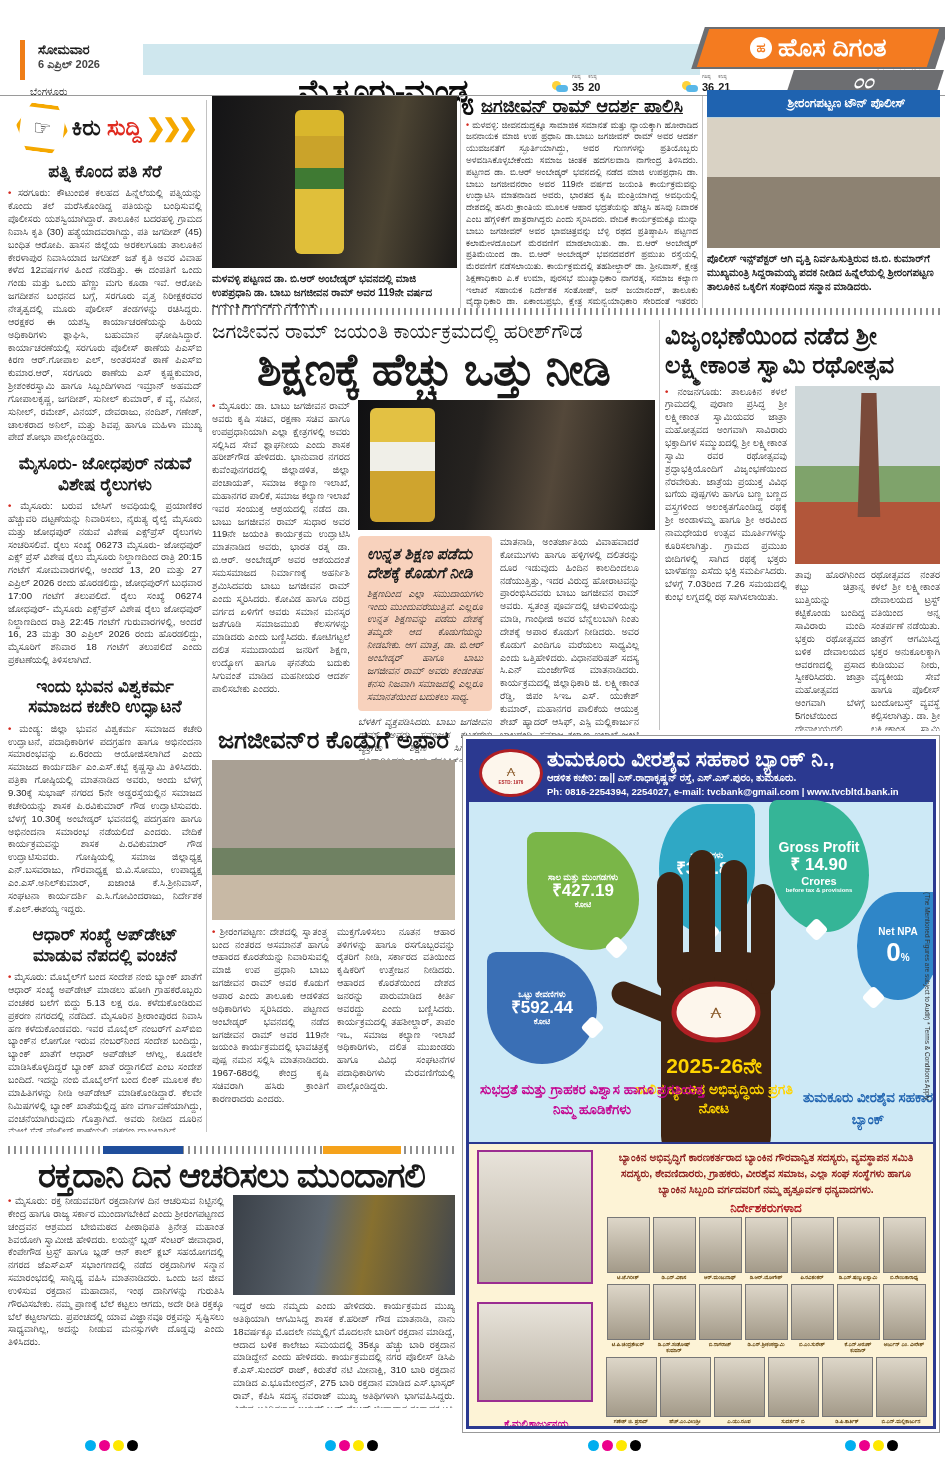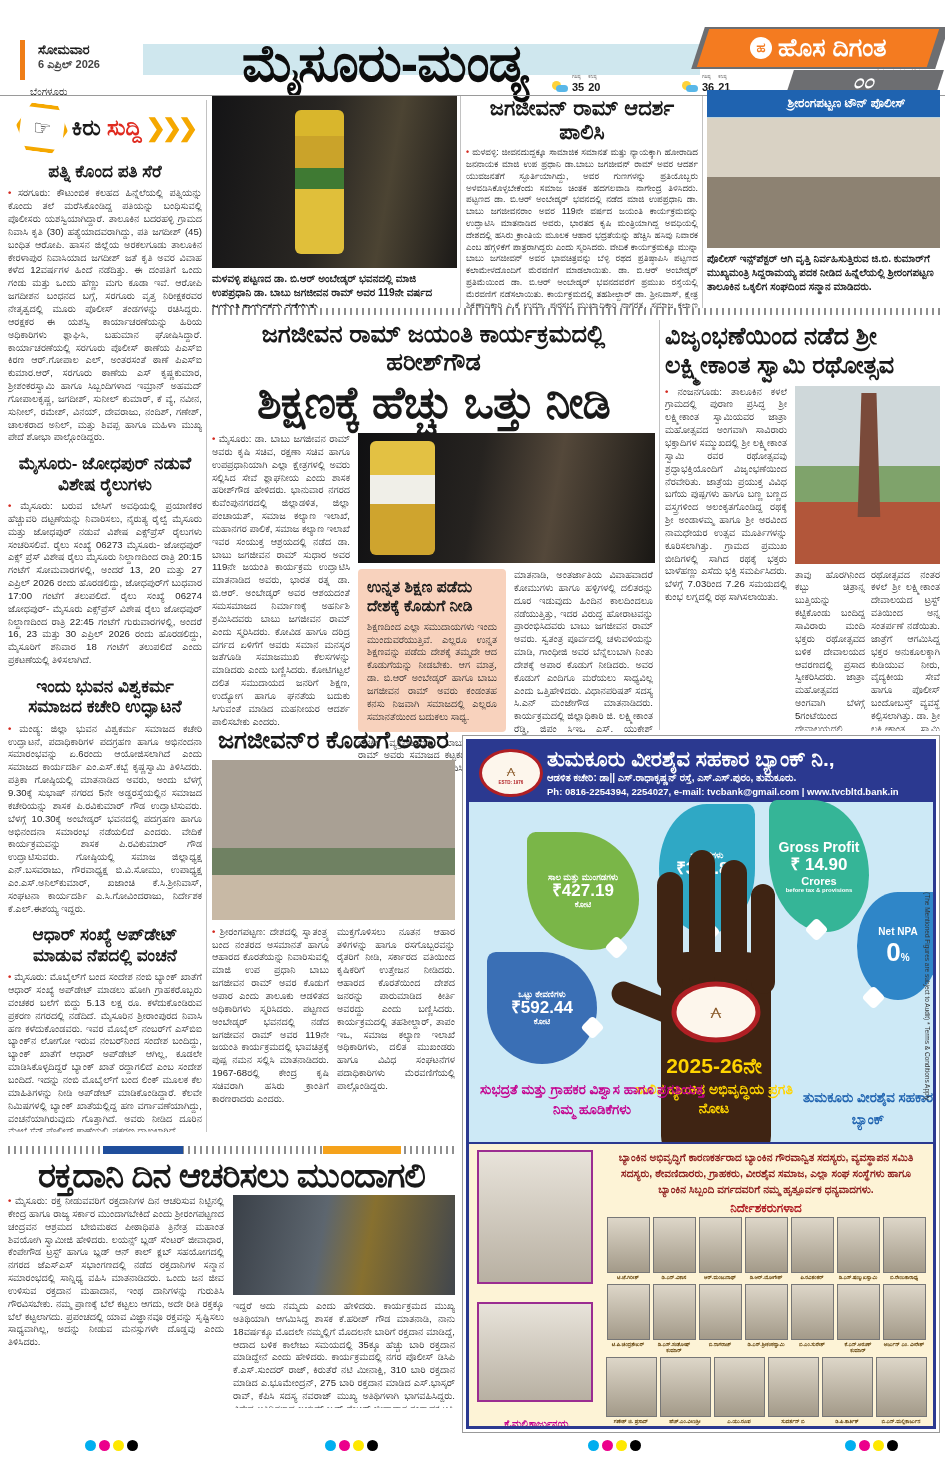--- a/index.html
+++ b/index.html
@@ -2,21 +2,21 @@
 <html><head>
 <meta charset="utf-8">
 <style>
   html,body{margin:0;padding:0;background:#e9e9e9;}
   .page{position:relative;width:945px;height:1460px;background:#fff;overflow:hidden;
         font-family:"Liberation Sans",sans-serif;color:#1a1a1a;}
   .abs{position:absolute;}
   .flow{overflow:hidden;}
   
   .banner{background:#cfe7ee;}
-  .page-title{font-size:52px;font-weight:bold;letter-spacing:-1px;color:#0d0d0d;text-align:center;}
+  .page-title{font-size:32px;font-weight:bold;letter-spacing:-1px;color:#0d0d0d;text-align:center;margin-top:40px;}
   .dateblock{background:#fff;border-left:5px solid #ef7d17;padding:2px 0 0 13px;}
   .day{font-size:13px;font-weight:bold;}
   .date{font-size:11px;font-weight:bold;color:#444;}
   .city{font-size:10px;color:#222;margin-top:6px;}
   .logo-back{background:#6d6e71;transform:skewX(-18deg);}
   .logo-main{background:#f47b20;transform:skewX(-18deg);display:flex;align-items:center;justify-content:center;gap:6px;}
   .logo-main .unskew{transform:skewX(18deg);display:flex;align-items:center;gap:6px;}
   .logo-circle{width:22px;height:22px;border-radius:50%;background:#fff;display:flex;align-items:center;justify-content:center;font-size:13px;color:#f47b20;font-weight:bold;}
   .logo-text{font-size:25px;font-weight:bold;color:#fff;}
   .logo-tag{font-size:6px;color:#c0561a;text-align:right;}
@@ -28,22 +28,22 @@
   .wx-cloud{position:absolute;left:4px;top:4px;width:12px;height:7px;border-radius:6px;background:#59b7e8;}
   .wx-t{font-size:11px;font-weight:bold;line-height:1;}
   .wx-lbl{font-size:5px;color:#555;text-align:center;line-height:1;}
   .rule-h{background:#9a9a9a;height:1px;}
   .rule-v{background:#c2c2c2;width:1px;}
   
   .brief-hl{font-size:17px;font-weight:bold;text-align:center;line-height:1.2;margin:10px 0 5px;}
   .body-txt{font-size:9.6px;line-height:1.34;text-align:justify;color:#262626;}
   .body-txt.dl::before{content:"• ";color:#d42a20;font-weight:bold;}
   .cap{font-size:10.3px;font-weight:bold;line-height:1.35;color:#222;}
-  .hl-mid{font-size:21px;font-weight:bold;line-height:1.15;}
-  .kicker{font-size:24px;font-weight:bold;text-align:center;}
+  .hl-mid{font-size:18px;font-weight:bold;line-height:1.15;text-decoration:underline;}
+  .kicker{font-size:20px;font-weight:normal;text-align:left;}
   .hl-big{font-size:45px;font-weight:900;letter-spacing:-1px;text-align:center;line-height:1;}
   .hl-sec{font-size:24px;font-weight:bold;line-height:1.2;}
   .pullbox{background:#f8d2bd;border-radius:4px;padding:8px 9px;}
   .pull-title{font-size:15.5px;font-weight:bold;line-height:1.25;margin-bottom:5px;}
   .hatch{background:repeating-linear-gradient(90deg,#8f8f8f 0 2px,#fff 2px 6px);}
   
   .photo{position:relative;overflow:hidden;background:linear-gradient(115deg,#6b6258 0%,#3c372f 60%,#23201c 100%);}
   .ph-stage{background:linear-gradient(100deg,#141416 0%,#2a2723 45%,#4c4433 70%,#1c1a18 100%);}
   .ph-stage .garland{position:absolute;left:34%;top:8%;width:20%;height:84%;
      background:linear-gradient(#d9b62c 0 18%,#caa32a 18% 40%,#3f7a33 40% 55%,#e0bf3a 55% 100%);border-radius:6px;}
@@ -200,21 +200,21 @@
   <div class="abs" style="left:212px;top:320px;width:443px;">
     <div class="kicker">ಜಗಜೀವನ ರಾಮ್ ಜಯಂತಿ ಕಾರ್ಯಕ್ರಮದಲ್ಲಿ ಹರೀಶ್‌ಗೌಡ</div>
     <div class="hl-big" style="margin-top:4px;">ಶಿಕ್ಷಣಕ್ಕೆ ಹೆಚ್ಚು ಒತ್ತು ನೀಡಿ</div>
     <div style="display:flex;gap:8px;margin-top:8px;">
       <div class="body-txt dl flow" style="width:138px;height:320px;">ಮೈಸೂರು: ಡಾ. ಬಾಬು ಜಗಜೀವನ ರಾಮ್ ಅವರು ಕೃಷಿ ಸಚಿವ, ರಕ್ಷಣಾ ಸಚಿವ ಹಾಗೂ ಉಪಪ್ರಧಾನಿಯಾಗಿ ಎಲ್ಲಾ ಕ್ಷೇತ್ರಗಳಲ್ಲಿ ಅವರು ಸಲ್ಲಿಸಿದ ಸೇವೆ ಶ್ಲಾಘನೀಯ ಎಂದು ಶಾಸಕ ಹರೀಶ್‌ಗೌಡ ಹೇಳಿದರು. ಭಾನುವಾರ ನಗರದ ಕುವೆಂಪುನಗರದಲ್ಲಿ ಜಿಲ್ಲಾಡಳಿತ, ಜಿಲ್ಲಾ ಪಂಚಾಯತ್, ಸಮಾಜ ಕಲ್ಯಾಣ ಇಲಾಖೆ, ಮಹಾನಗರ ಪಾಲಿಕೆ, ಸಮಾಜ ಕಲ್ಯಾಣ ಇಲಾಖೆ ಇವರ ಸಂಯುಕ್ತ ಆಶ್ರಯದಲ್ಲಿ ನಡೆದ ಡಾ. ಬಾಬು ಜಗಜೀವನ ರಾಮ್ ಸುಧಾರ ಅವರ 119ನೇ ಜಯಂತಿ ಕಾರ್ಯಕ್ರಮ ಉದ್ಘಾಟಿಸಿ ಮಾತನಾಡಿದ ಅವರು, ಭಾರತ ರತ್ನ ಡಾ. ಬಿ.ಆರ್. ಅಂಬೇಡ್ಕರ್ ಅವರ ಆಶಯದಂತೆ ಸಮಸಮಾಜದ ನಿರ್ಮಾಣಕ್ಕೆ ಅಹರ್ನಿಶಿ ಶ್ರಮಿಸಿದವರು ಬಾಬು ಜಗಜೀವನ ರಾಮ್ ಎಂದು ಸ್ಮರಿಸಿದರು. ಕೋವಿಡ ಹಾಗೂ ದರಿದ್ರ ವರ್ಗದ ಏಳಿಗೆಗೆ ಅವರು ಸಮಾನ ಮನಸ್ಕರ ಜತೆಗೂಡಿ ಸಮಾಜಮುಖಿ ಕೆಲಸಗಳನ್ನು ಮಾಡಿದರು ಎಂದು ಬಣ್ಣಿಸಿದರು. ಕೋಟಿಗಟ್ಟಲೆ ದಲಿತ ಸಮುದಾಯದ ಜನರಿಗೆ ಶಿಕ್ಷಣ, ಉದ್ಯೋಗ ಹಾಗೂ ಘನತೆಯ ಬದುಕು ಸಿಗುವಂತೆ ಮಾಡಿದ ಮಹನೀಯರ ಆದರ್ಶ ಪಾಲಿಸಬೇಕು ಎಂದರು.</div>
       <div style="width:297px;">
         <div class="photo ph-event" style="width:297px;height:130px;">
           <div class="garland"></div>
         </div>
         <div style="display:flex;gap:8px;margin-top:6px;">
-          <div style="width:148px;">
+          <div style="width:134px;font-style:italic;">
             <div class="pullbox">
               <div class="pull-title">ಉನ್ನತ ಶಿಕ್ಷಣ ಪಡೆದು ದೇಶಕ್ಕೆ ಕೊಡುಗೆ ನೀಡಿ</div>
               <div class="body-txt">ಶಿಕ್ಷಣದಿಂದ ಎಲ್ಲಾ ಸಮುದಾಯಗಳು ಇಂದು ಮುಂದುವರೆಯುತ್ತಿವೆ. ಎಲ್ಲರೂ ಉನ್ನತ ಶಿಕ್ಷಣವನ್ನು ಪಡೆದು ದೇಶಕ್ಕೆ ತಮ್ಮದೇ ಆದ ಕೊಡುಗೆಯನ್ನು ನೀಡಬೇಕು. ಆಗ ಮಾತ್ರ, ಡಾ. ಬಿ.ಆರ್ ಅಂಬೇಡ್ಕರ್ ಹಾಗೂ ಬಾಬು ಜಗಜೀವನ ರಾಮ್ ಅವರು ಕಂಡಂತಹ ಕನಸು ನಿಜವಾಗಿ ಸಮಾಜದಲ್ಲಿ ಎಲ್ಲರೂ ಸಮಾನತೆಯಿಂದ ಬದುಕಲು ಸಾಧ್ಯ.</div>
             </div>
             <div class="body-txt flow" style="margin-top:5px;height:46px;">ಬೆಳಕಿಗೆ ವ್ಯಕ್ತಪಡಿಸಿದರು. ಬಾಬು ಜಗಜೀವನ ರಾಮ್ ಅವರು ಸಮಾಜದ ಕಟ್ಟಕಡೆಯ ವ್ಯಕ್ತಿಗೂ ಶಿಕ್ಷಣ ಸಿಗಬೇಕೆಂದು ಪ್ರತಿಪಾದಿಸಿದರು ಎಂದು ನೆನಪಿಸಿಕೊಂಡರು.</div>
           </div>
           <div class="body-txt flow" style="width:139px;height:250px;">
             <span>ಮಾತನಾಡಿ, ಅಂತರ್ಜಾತಿಯ ವಿವಾಹವಾದರೆ ಕೋಮುಗಳು ಹಾಗೂ ಹಳ್ಳಿಗಳಲ್ಲಿ ದಲಿತರನ್ನು ದೂರ ಇಡುವುದು ಹಿಂದಿನ ಕಾಲದಿಂದಲೂ ನಡೆಯುತ್ತಿತ್ತು, ಇದರ ವಿರುದ್ಧ ಹೋರಾಟವನ್ನು ಪ್ರಾರಂಭಿಸಿದವರು ಬಾಬು ಜಗಜೀವನ ರಾಮ್ ಅವರು. ಸ್ವತಂತ್ರ ಪೂರ್ವದಲ್ಲಿ ಚಳುವಳಿಯನ್ನು ಮಾಡಿ, ಗಾಂಧೀಜಿ ಅವರ ಬೆನ್ನೆಲುಬಾಗಿ ನಿಂತು ದೇಶಕ್ಕೆ ಅಪಾರ ಕೊಡುಗೆ ನೀಡಿದರು. ಅವರ ಕೊಡುಗೆ ಎಂದಿಗೂ ಮರೆಯಲು ಸಾಧ್ಯವಿಲ್ಲ ಎಂದು ಒತ್ತಿಹೇಳಿದರು.</span>
             <span>ವಿಧಾನಪರಿಷತ್ ಸದಸ್ಯ ಸಿ.ಎನ್ ಮಂಜೇಗೌಡ ಮಾತನಾಡಿದರು. ಕಾರ್ಯಕ್ರಮದಲ್ಲಿ ಜಿಲ್ಲಾಧಿಕಾರಿ ಜಿ. ಲಕ್ಷ್ಮೀಕಾಂತ ರೆಡ್ಡಿ, ಜಿಪಂ ಸಿಇಒ ಎಸ್. ಯುಕೇಶ್ ಕುಮಾರ್, ಮಹಾನಗರ ಪಾಲಿಕೆಯ ಆಯುಕ್ತ ಶೇಖ್ ಹ್ಯಾದರ್ ಆಸಿಫ್, ಎಸ್ಪಿ ಮಲ್ಲಿಕಾರ್ಜುನ ಬಾಲದಂಡಿ, ಸಮಾಜ ಕಲ್ಯಾಣ ಇಲಾಖೆ ಜಂಟಿ ನಿರ್ದೇಶಕರು, ಸಮಾಜ ಕಲ್ಯಾಣ ಸಮಾಜದ ನಿರ್ದೇಶಕರು ಸೇರಿದಂತೆ ಇತರರು ಉಪಸ್ಥಿತರಿದ್ದರು.</span>
           </div>

